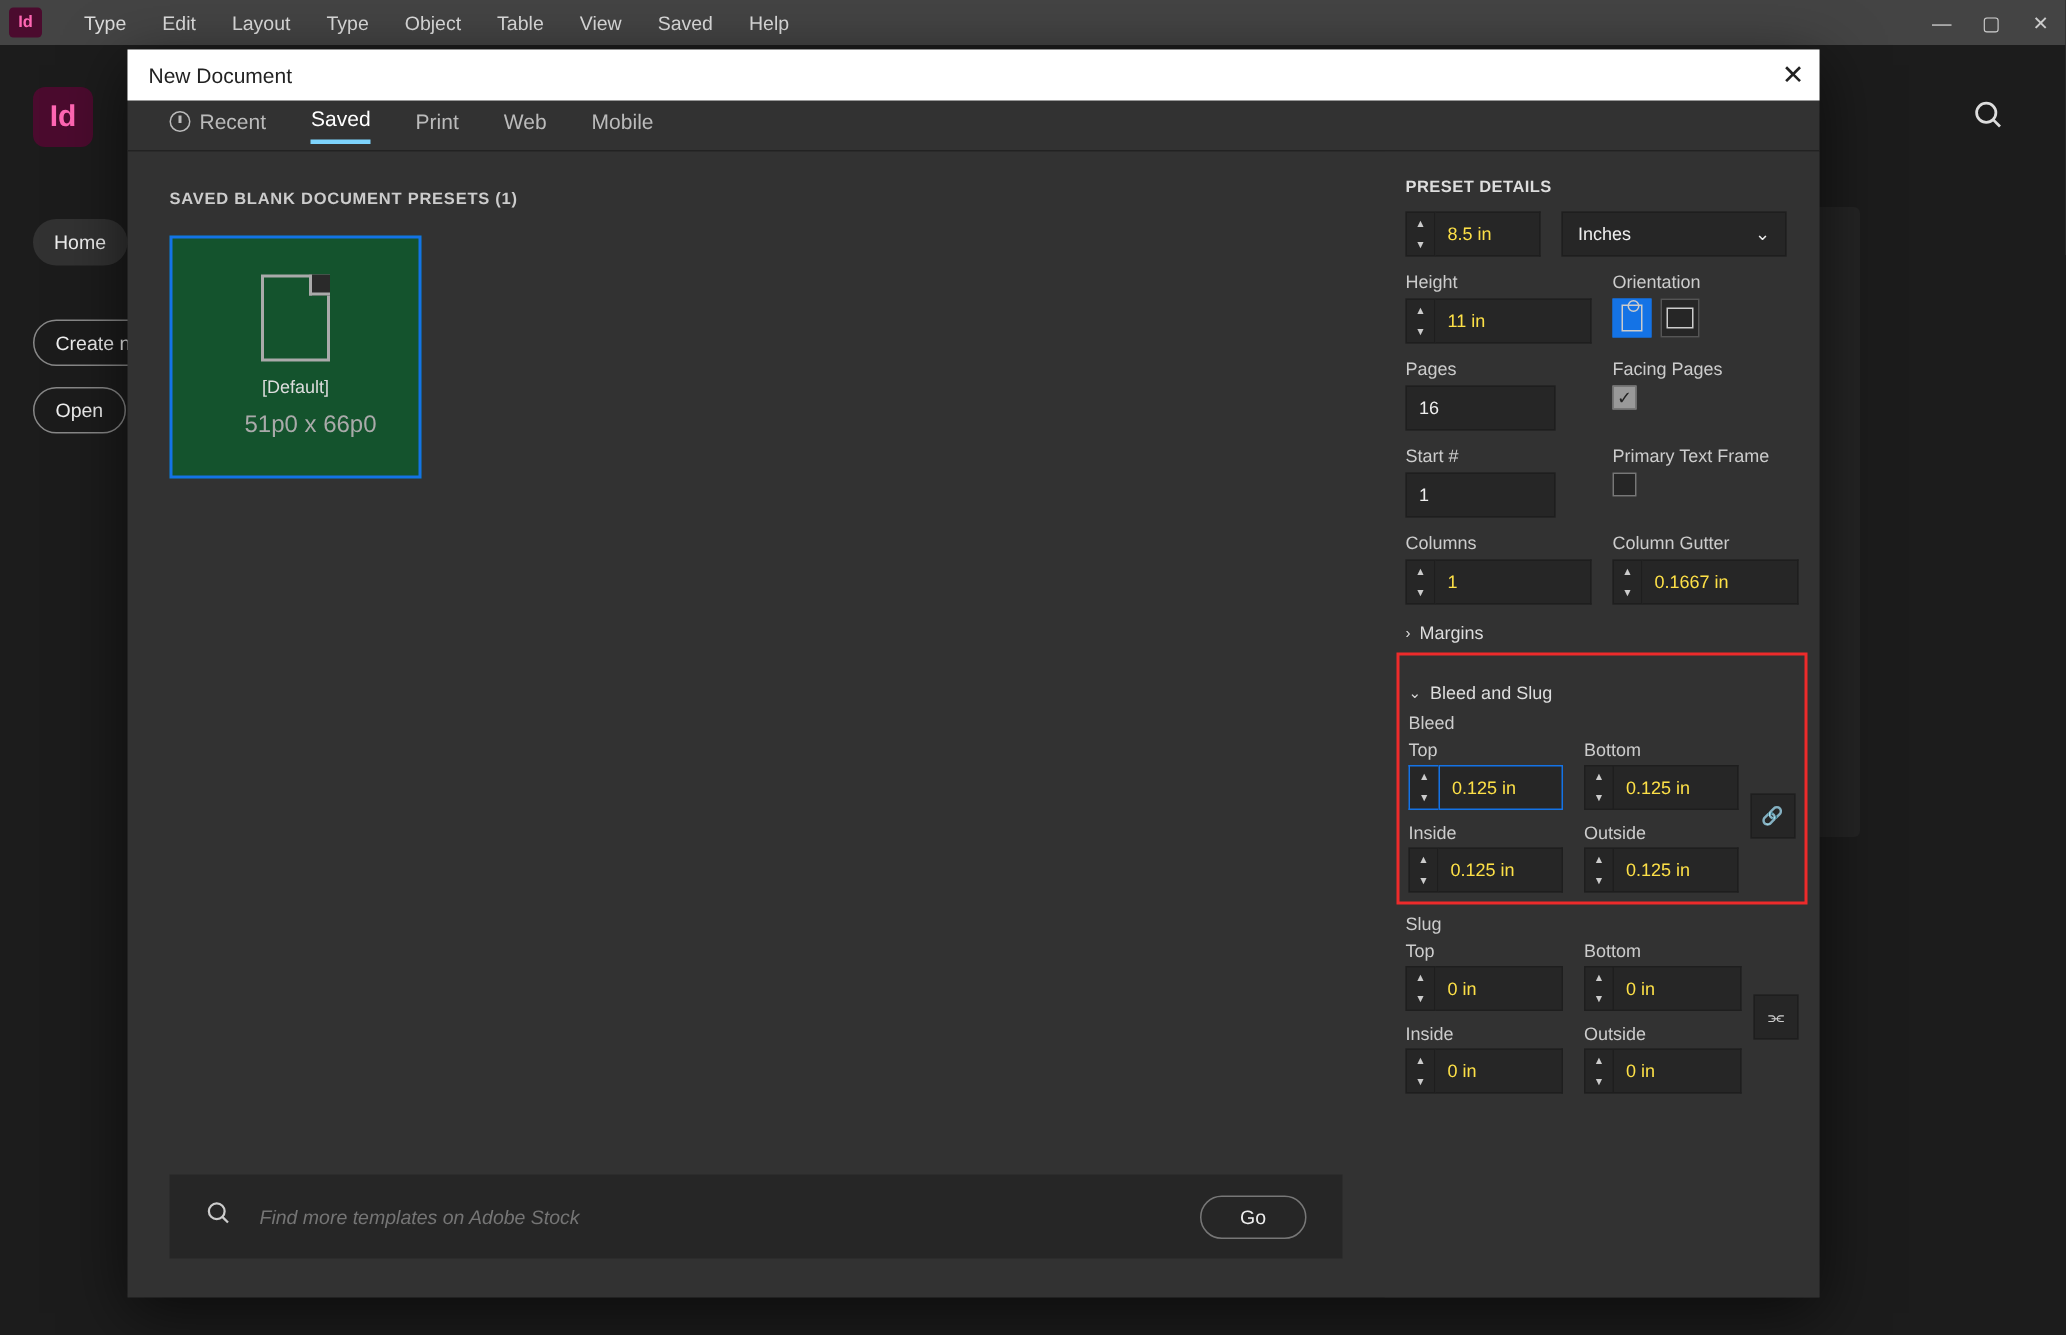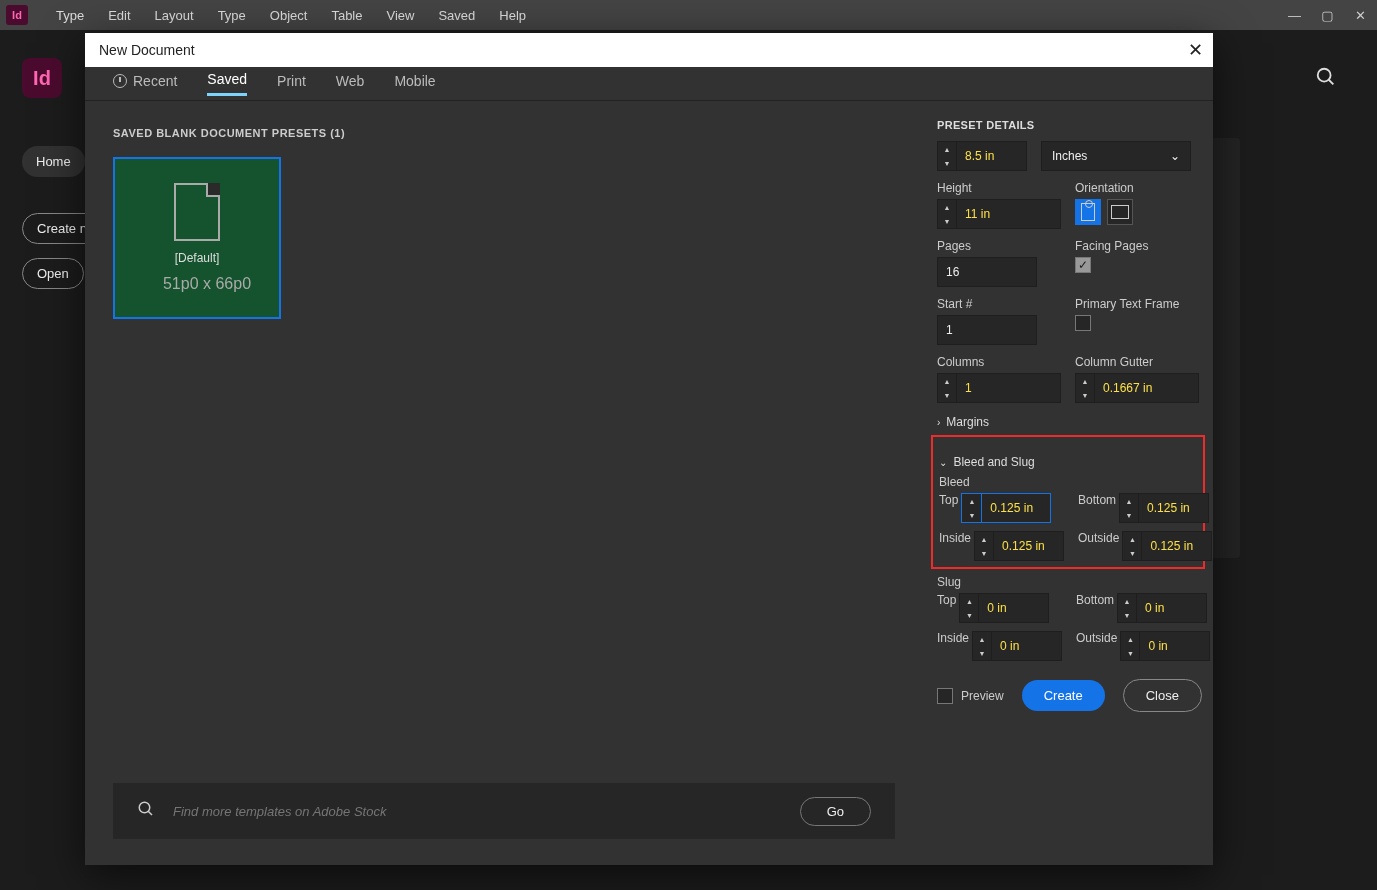--- a/index.html
+++ b/index.html
@@ -64,21 +64,21 @@
   .orient-btn.active { background:#1473e6; border-color:#1473e6; }
   .orient-icon { width:14px; height:18px; border:1.5px solid #ccc; position:relative; }
   .orient-icon.portrait::after { content:''; position:absolute; left:3px; top:-4px; width:6px; height:6px; border:1.5px solid #ccc; border-radius:50%; }
   .orient-btn.land .orient-icon { width:18px; height:14px; }
   .chk { width:16px; height:16px; border:1px solid #777; background:#262626; display:inline-flex; align-items:center; justify-content:center; }
   .chk.on { background:#999; color:#222; }
   .collapse-head { display:flex; align-items:center; gap:6px; font-size:12px; color:#ddd; margin:12px 0 6px 0; cursor:pointer; }
   .chev { font-size:10px; }
   .sub-lbl { font-size:12px; color:#ccc; margin: 6px 0 4px 0; }
   .quad { display:grid; grid-template-columns: 1fr 1fr; gap: 8px 14px; }
-  .quad .cell { display:flex; flex-direction:row; gap:3px; }
+  .quad .cell { display:flex; flex-direction:column; gap:3px; }
   .link-btn { width:30px; height:30px; border:1px solid #1e1e1e; background:#262626; display:flex; align-items:center; justify-content:center; color:#ccc; }
   .highlight-box { border:2px solid #ed2b2b; padding:6px; margin:6px -6px; }
   .bleed-row-wrap { display:flex; align-items:center; gap:8px; }
   .bleed-grid { flex:1; }
   
   .dlg-footer { display:flex; align-items:center; gap:18px; padding-top:18px; }
   .preview-chk { display:flex; align-items:center; gap:8px; }
   .btn-primary { background:#1473e6; color:#fff; border:none; border-radius:20px; padding:8px 22px; font-size:13px; margin-left:auto; }
   .btn-sec { background:transparent; border:1px solid #888; color:#eee; border-radius:20px; padding:8px 22px; font-size:13px; }
 </style>
@@ -347,23 +347,15 @@
                 </div>
                 <input value="0 in" style="">
               </div>
             </div>
         </div>
         <div class="link-btn">
             <span>⫘</span>
           </div>
       </div>
 
-      <div class="dlg-footer">
-        <div class="preview-chk">
-          <div class="chk"></div>
-          <span>Preview</span>
-        </div>
-        <button class="btn-primary">Create</button>
-        <button class="btn-sec">Close</button>
-      </div>
     </div>
   </div>
 </div>
 
 </body></html>

